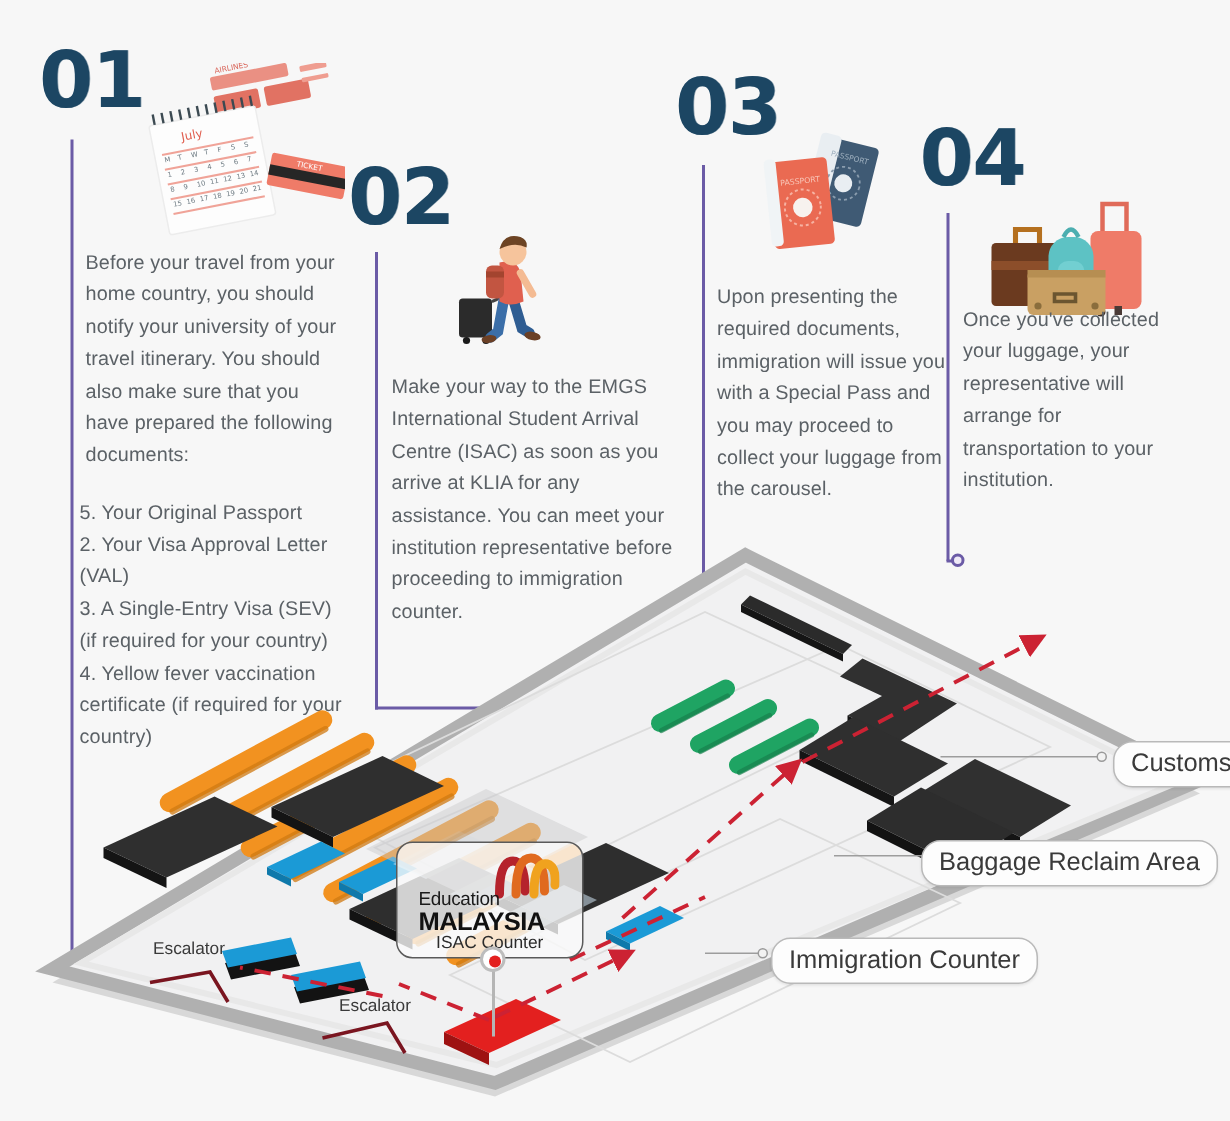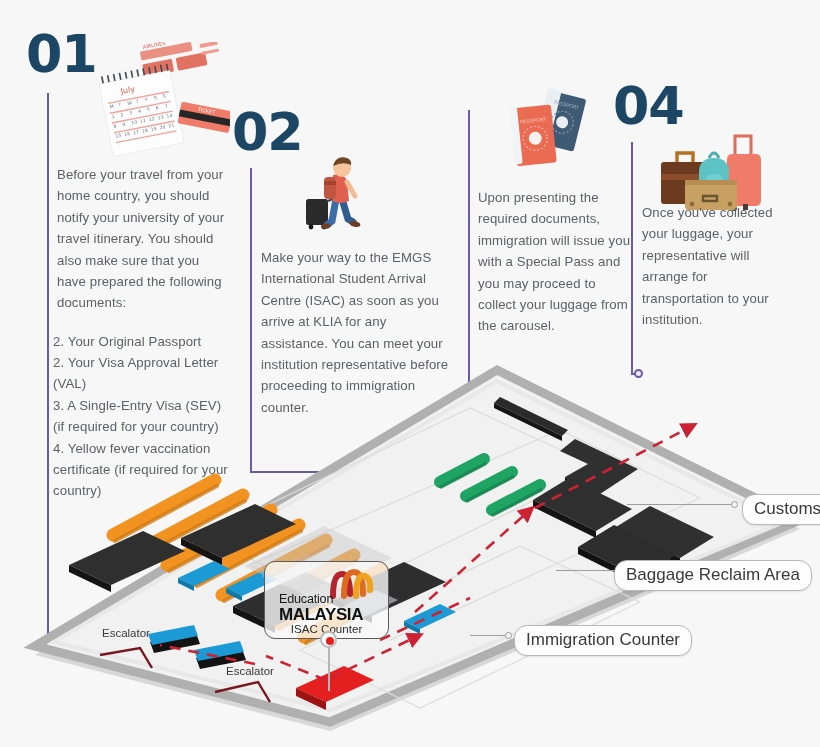--- a/index.html
+++ b/index.html
@@ -184,21 +184,21 @@
         <rect x="78" y="80" width="52" height="7" fill="#262626"></rect>
         <text x="104" y="78" font-family="DejaVu Sans, sans-serif" font-size="5" fill="#fff" text-anchor="middle">TICKET</text>
       </g>
     </g>
   </svg>
 
   <div class="body-text" style="left:53px; top:160px; width:182px;">
     <p>Before your travel from your home country, you should notify your university of your travel itinerary. You should also make sure that you have prepared the following documents:</p>
     <div class="gap"></div>
     <ul class="doclist">
-      <li>2. Your Original Passport</li>
+      <li>5. Your Original Passport</li>
       <li>2. Your Visa Approval Letter (VAL)</li>
       <li>3. A Single-Entry Visa (SEV) (if required for your country)</li>
       <li>4. Yellow fever vaccination certificate (if required for your country)</li>
     </ul>
   </div>
 
   <div class="step-num" style="left:232px; top:106px;">02</div>
 
   <div class="conn v" style="left:250px; top:168px; height:305px;"></div>
   <div class="conn h" style="left:250px; top:471px; width:232px;"></div>
@@ -225,20 +225,21 @@
     <path d="M47 27 l8 14" stroke="#f4bb93" stroke-width="5" fill="none" stroke-linecap="round"></path>
 
     <circle cx="42" cy="13" r="9" fill="#f6c49c"></circle>
     <path d="M33 11 q3 -11 14 -8 q5 2 4 7 q-8 -4 -18 1 z" fill="#6d4424"></path>
   </svg>
 
   <div class="body-text" style="left:257px; top:243px; width:198px;">
     <p>Make your way to the EMGS International Student Arrival Centre (ISAC) as soon as you arrive at KLIA for any assistance. You can meet your institution representative before proceeding to immigration counter.</p>
   </div>
 
+  <div class="step-num" style="left:450px; top:46px;">03</div>
 
   <div class="conn v" style="left:468px; top:110px; height:360px;"></div>
 
   <svg class="icon-art" style="left:500px; top:84px;" width="100" height="92" viewBox="0 0 100 92">
     <g transform="rotate(14 52 46)">
       <rect x="40" y="8" width="38" height="54" rx="3" fill="#3f5a74"></rect>
       <rect x="38" y="6" width="14" height="54" rx="3" fill="#e9eef2"></rect>
       <circle cx="60" cy="36" r="11" fill="none" stroke="#8b9dae" stroke-width="1.2" stroke-dasharray="2 2"></circle>
       <circle cx="60" cy="36" r="6" fill="#e9eef2"></circle>
       <text x="60" y="20" font-family="DejaVu Sans, sans-serif" font-size="5" fill="#9fb0bf" text-anchor="middle">PASSPORT</text>

